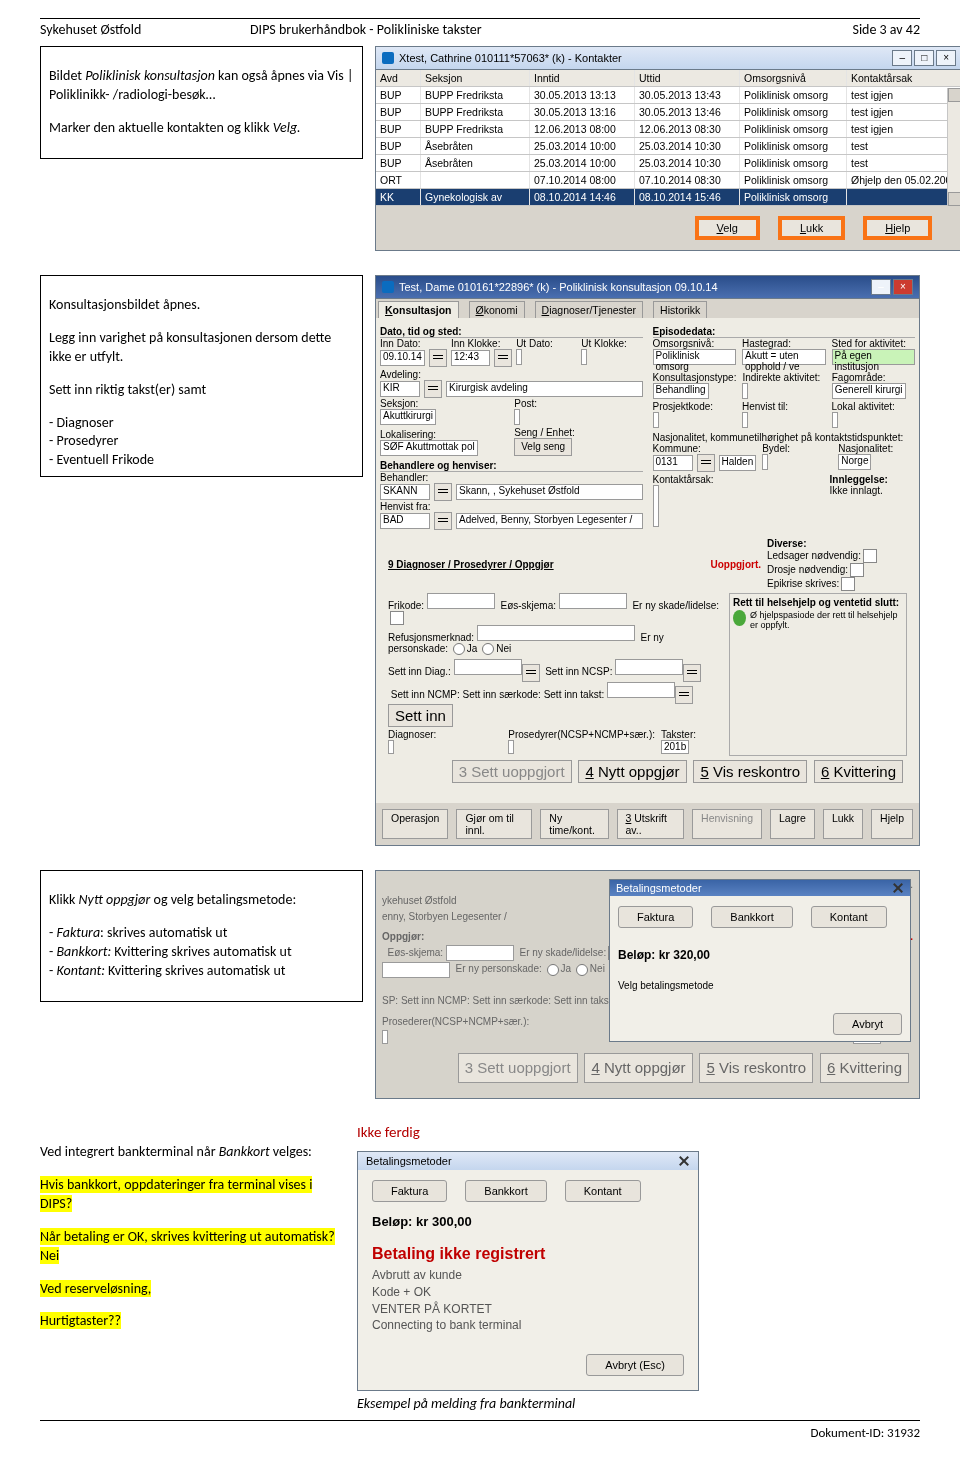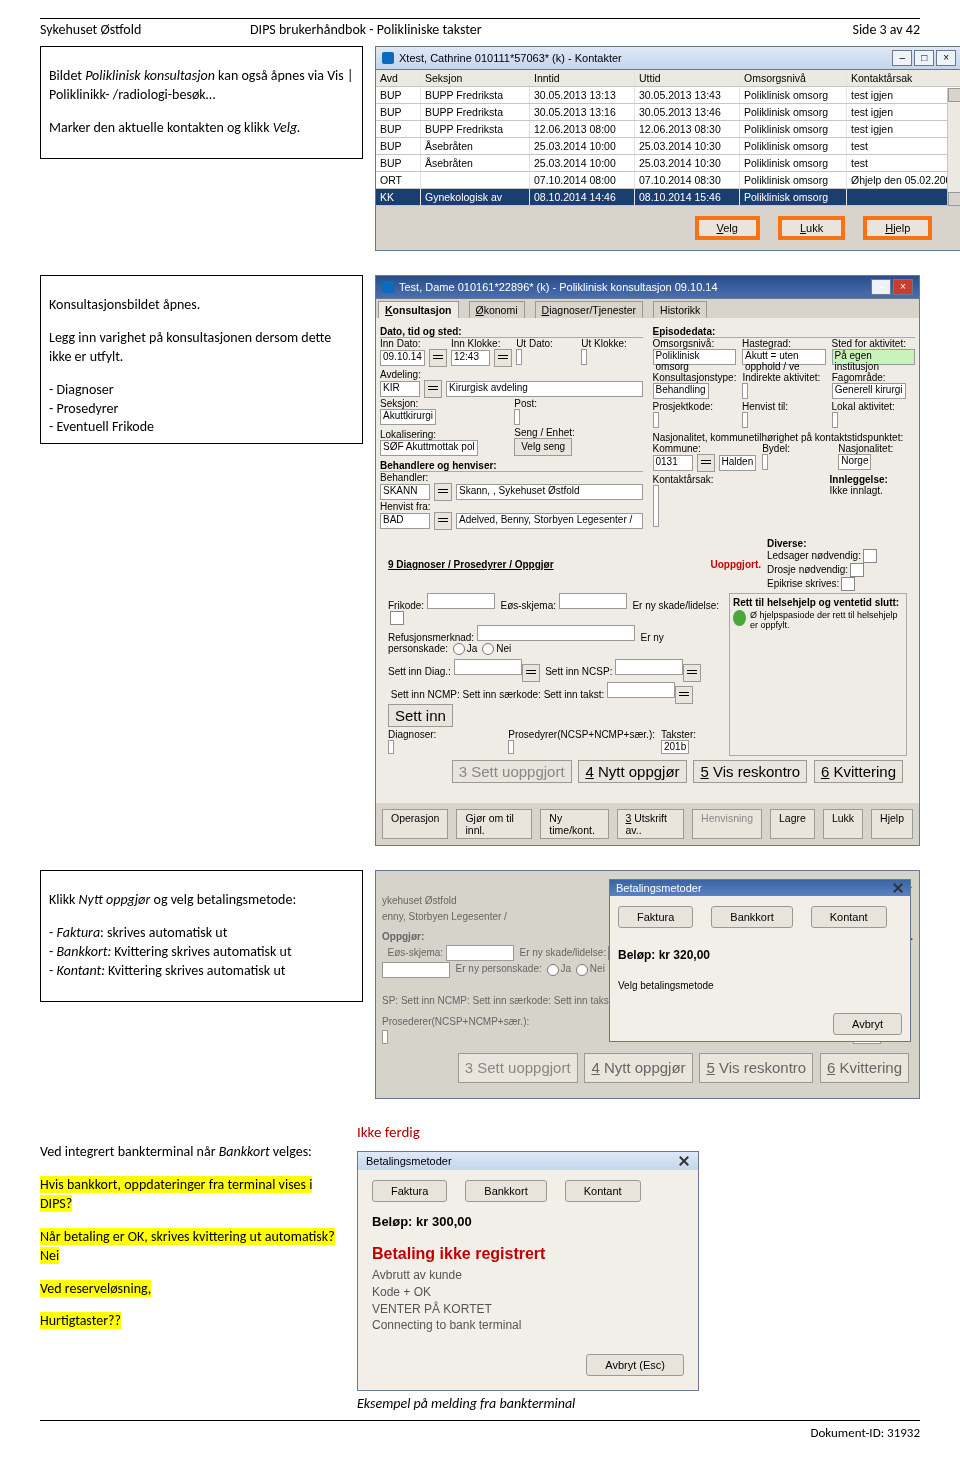--- a/index.html
+++ b/index.html
@@ -346,20 +346,21 @@
           <div class="lnk-btn"><span class="u">H</span><span>jelp</span></div>
         </div>
       </div>
     </div>
   </div>
 
   <div class="row">
     <div class="left-cell">
       <p>Konsultasjonsbildet åpnes.</p>
       <p>Legg inn varighet på konsultasjonen dersom dette ikke er utfylt.</p>
+      <p>Sett inn riktig takst(er) samt</p>
       <div>- Diagnoser</div>
       <div>- Prosedyrer</div>
       <div>- Eventuell Frikode</div>
     </div>
     <div class="right-cell">
       <div class="shot">
         <div class="titlebar" style="background:linear-gradient(#2a4d8a,#4a6fb0);color:#fff;">
           <span class="w-icon"></span>
           <span>Test, Dame 010161*22896* (k) - Poliklinisk konsultasjon 09.10.14</span>
           <div class="w-btns">

